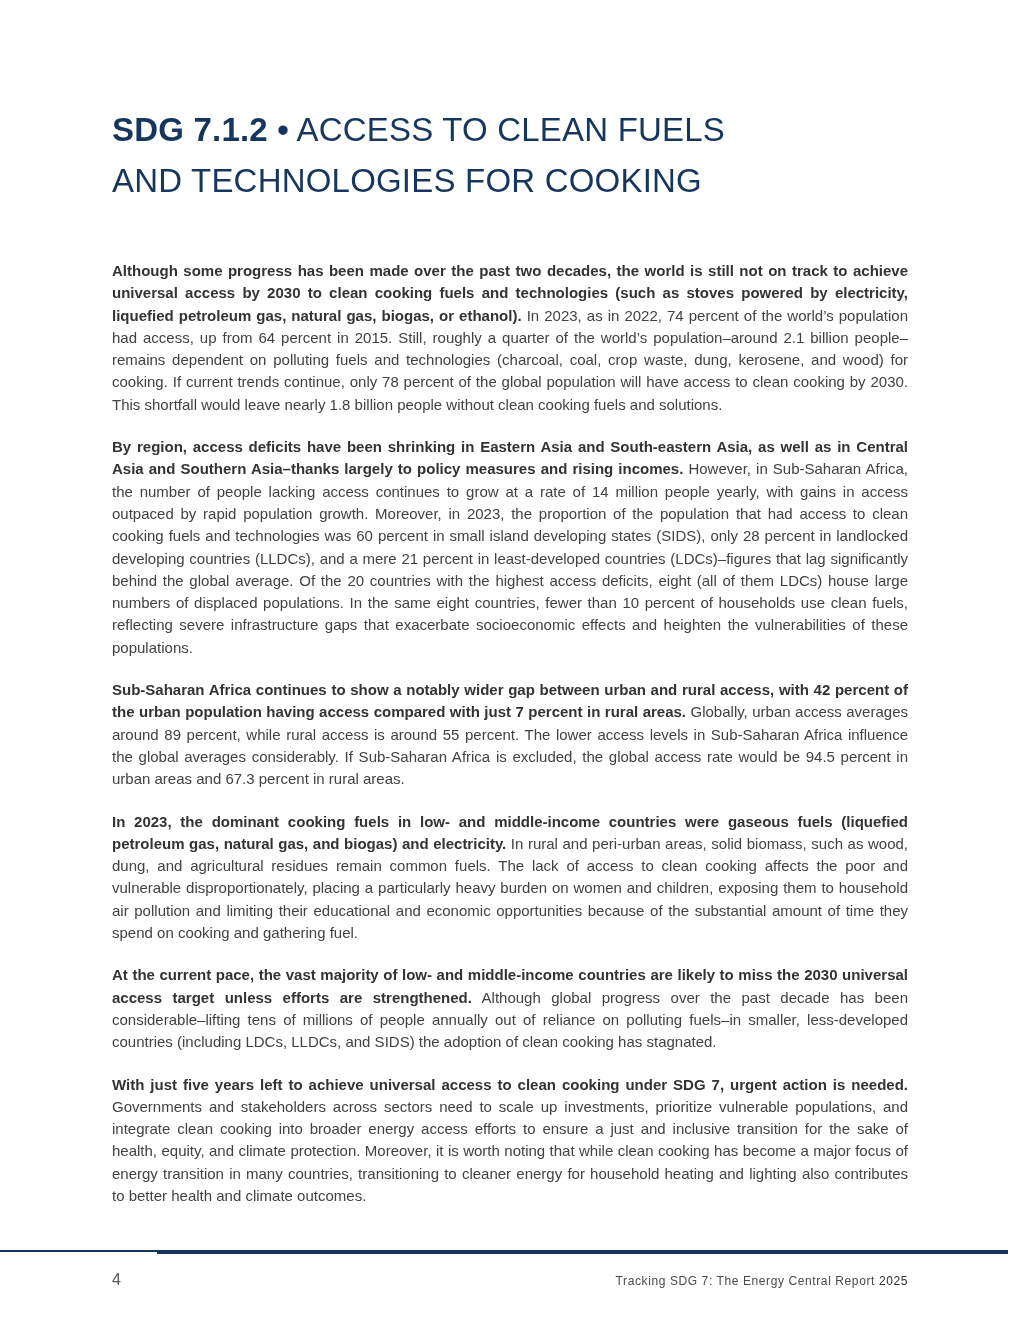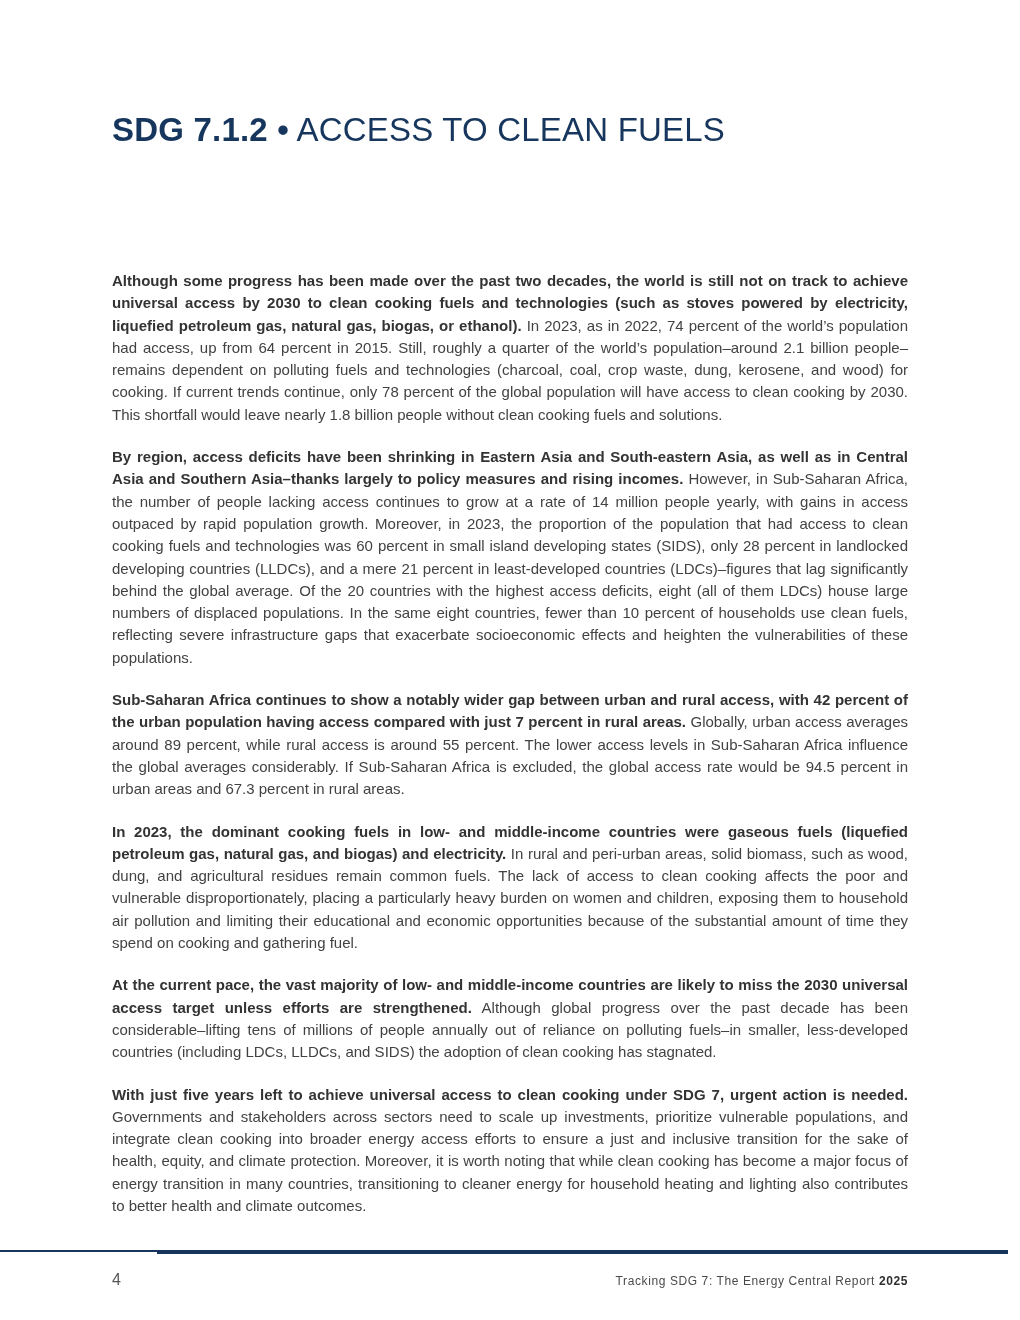--- a/index.html
+++ b/index.html
@@ -28,21 +28,21 @@
     font-size: 33px;
     line-height: 51px;
     font-weight: 400;
     letter-spacing: 0.2px;
     color: var(--title-navy);
   }
   .title strong { font-weight: 700; }
   .content {
     position: absolute;
     left: 112px;
-    top: 270px;
+    top: 260px;
     width: 796px;
   }
   .content p {
     font-size: 15px;
     line-height: 22.3px;
     text-align: justify;
     color: var(--body-text);
     margin: 0 0 20px 0;
   }
   .content p .lead {
@@ -74,28 +74,28 @@
   }
   .footer-right {
     position: absolute;
     right: 112px;
     top: 1274px;
     font-size: 12px;
     letter-spacing: 0.6px;
     color: var(--footer-text);
     white-space: nowrap;
   }
-  .footer-right strong { font-weight: 700; color: #2f2f2f; }
+  .footer-right strong { font-weight: 400; color: #2f2f2f; }
 </style>
 </head>
 <body>
 
 <div class="page">
 
-  <h1 class="title"><strong>SDG 7.1.2 •</strong> <span>ACCESS TO CLEAN FUELS</span><br></h1>
+  <h1 class="title"><strong>SDG 7.1.2 •</strong> <span>ACCESS TO CLEAN FUELS</span><br><span>AND TECHNOLOGIES FOR COOKING</span></h1>
 
   <div class="content">
     <p><span class="lead">Although some progress has been made over the past two decades, the world is still not on track to achieve universal access by 2030 to clean cooking fuels and technologies (such as stoves powered by electricity, liquefied petroleum gas, natural gas, biogas, or ethanol).</span> <span>In 2023, as in 2022, 74 percent of the world’s population had access, up from 64 percent in 2015. Still, roughly a quarter of the world’s population–around 2.1 billion people–remains dependent on polluting fuels and technologies (charcoal, coal, crop waste, dung, kerosene, and wood) for cooking. If current trends continue, only 78 percent of the global population will have access to clean cooking by 2030. This shortfall would leave nearly 1.8 billion people without clean cooking fuels and solutions.</span></p>
     <p><span class="lead">By region, access deficits have been shrinking in Eastern Asia and South-eastern Asia, as well as in Central Asia and Southern Asia–thanks largely to policy measures and rising incomes.</span> <span>However, in Sub-Saharan Africa, the number of people lacking access continues to grow at a rate of 14 million people yearly, with gains in access outpaced by rapid population growth. Moreover, in 2023, the proportion of the population that had access to clean cooking fuels and technologies was 60 percent in small island developing states (SIDS), only 28 percent in landlocked developing countries (LLDCs), and a mere 21 percent in least-developed countries (LDCs)–figures that lag significantly behind the global average. Of the 20 countries with the highest access deficits, eight (all of them LDCs) house large numbers of displaced populations. In the same eight countries, fewer than 10 percent of households use clean fuels, reflecting severe infrastructure gaps that exacerbate socioeconomic effects and heighten the vulnerabilities of these populations.</span></p>
     <p><span class="lead">Sub-Saharan Africa continues to show a notably wider gap between urban and rural access, with 42 percent of the urban population having access compared with just 7 percent in rural areas.</span> <span>Globally, urban access averages around 89 percent, while rural access is around 55 percent. The lower access levels in Sub-Saharan Africa influence the global averages considerably. If Sub-Saharan Africa is excluded, the global access rate would be 94.5 percent in urban areas and 67.3 percent in rural areas.</span></p>
     <p><span class="lead">In 2023, the dominant cooking fuels in low- and middle-income countries were gaseous fuels (liquefied petroleum gas, natural gas, and biogas) and electricity.</span> <span>In rural and peri-urban areas, solid biomass, such as wood, dung, and agricultural residues remain common fuels. The lack of access to clean cooking affects the poor and vulnerable disproportionately, placing a particularly heavy burden on women and children, exposing them to household air pollution and limiting their educational and economic opportunities because of the substantial amount of time they spend on cooking and gathering fuel.</span></p>
     <p><span class="lead">At the current pace, the vast majority of low- and middle-income countries are likely to miss the 2030 universal access target unless efforts are strengthened.</span> <span>Although global progress over the past decade has been considerable–lifting tens of millions of people annually out of reliance on polluting fuels–in smaller, less-developed countries (including LDCs, LLDCs, and SIDS) the adoption of clean cooking has stagnated.</span></p>
     <p><span class="lead">With just five years left to achieve universal access to clean cooking under SDG 7, urgent action is needed.</span> <span>Governments and stakeholders across sectors need to scale up investments, prioritize vulnerable populations, and integrate clean cooking into broader energy access efforts to ensure a just and inclusive transition for the sake of health, equity, and climate protection. Moreover, it is worth noting that while clean cooking has become a major focus of energy transition in many countries, transitioning to cleaner energy for household heating and lighting also contributes to better health and climate outcomes.</span></p>
   </div>
 

